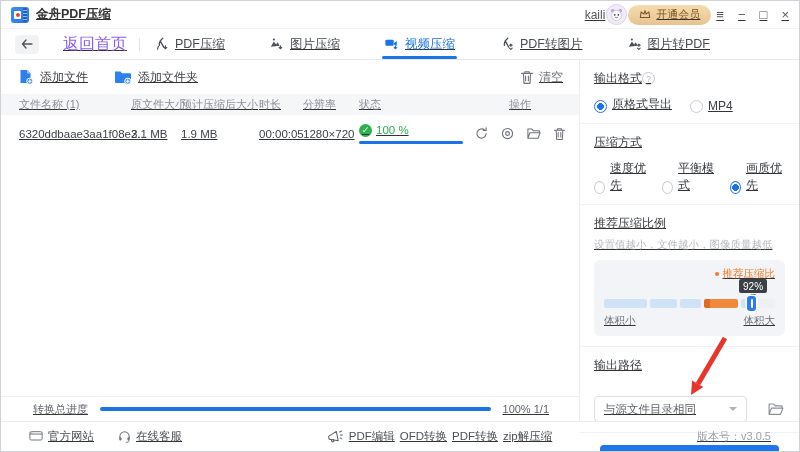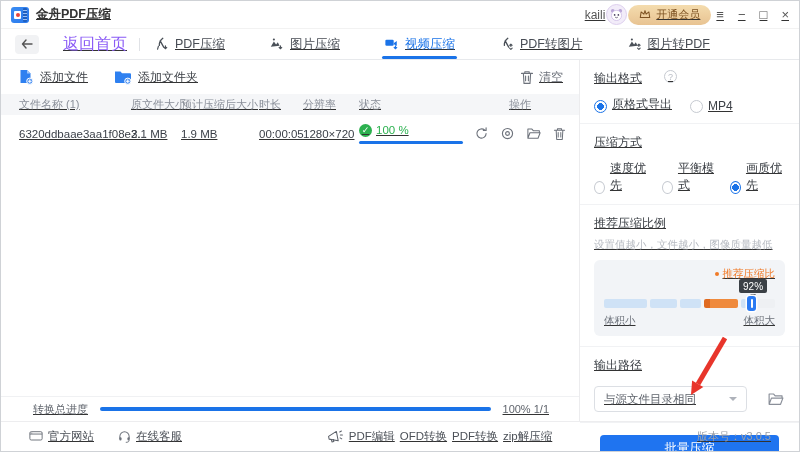--- a/index.html
+++ b/index.html
@@ -51,21 +51,21 @@
 
   .leftspace { flex:1 1 auto; }
   .pstrip { height:25px; border-top:1px solid #f0f1f3; display:flex; align-items:center; padding:0 30px 0 32px; gap:12px; flex:0 0 auto; }
   .plabel { font-size:11px; color:#60656d; white-space:nowrap; }
   .pbar { flex:1; height:4px; border-radius:3px; background:#1a73e8; }
   .pval { font-size:11px; color:#60656d; white-space:nowrap; }
 
   
   .panel { flex:1; border-left:1px solid #ececee; display:flex; flex-direction:column; min-height:0; }
   .sect { padding:10px 14px; border-bottom:1px solid #f1f2f4; }
-  .sect-title { font-size:12px; color:#3c4046; display:flex; gap:22px; }
+  .sect-title { font-size:12px; color:#3c4046; display:flex; align-items:center; gap:0; }
   .help { width:13px; height:13px; border:1px solid #c6cad1; border-radius:50%; color:#b9bdc5; font-size:9px; line-height:12px; text-align:center; cursor:pointer; }
   .radios { display:flex; gap:18px; margin-top:9px; }
   .radio { display:flex; align-items:flex-end; gap:5px; font-size:12px; color:#3c4046; cursor:pointer; }
   .rdot { width:13px; height:13px; border-radius:50%; border:1px solid #c6cad1; background:#fff; }
   .radio.on .rdot { border:1px solid #1a73e8; background:radial-gradient(circle,#1a73e8 0 3.5px,#fff 3.6px); }
   .hint { font-size:10.5px; color:#b6bac1; margin-top:6px; }
 
   .ratio-box { margin-top:8px; background:#f2f4f7; border-radius:6px; padding:7px 10px 8px; }
   .legend { display:flex; justify-content:flex-end; align-items:center; gap:4px; font-size:10.5px; color:#f07a28; }
   .ldot { width:4px; height:4px; border-radius:50%; background:#f07a28; }
@@ -74,21 +74,21 @@
   .seg { border-radius:2px; height:9px; }
   .s1{width:25%;background:#cfe2f6}.s2{width:16%;background:#cfe2f6}.s3{width:12%;background:#cfe2f6}
   .s4{width:20%;background:linear-gradient(90deg,#e06a20 0 18%,#ef8a3d 18%)}
   .s5{width:6%;background:#cfe2f6}.s6{flex:1;background:#eef0f3}
   .handle { position:absolute; top:-3px; left:calc(86% - 4px); width:9px; height:15px; border-radius:3px; background:#2b7bf3; box-shadow:0 0 0 1.5px #fff; cursor:pointer; }
   .handle::after { content:""; position:absolute; left:3.5px; top:3px; bottom:3px; width:2px; background:#fff; border-radius:1px; }
   .tip { position:absolute; top:-20px; left:calc(86% - 12px); background:#3b4046; color:#fff; font-size:10px; padding:1.5px 4px; border-radius:2px; }
   .tip::after { content:""; position:absolute; left:50%; bottom:-3.5px; margin-left:-3.5px; border:3.5px solid transparent; border-top-color:#3b4046; border-bottom:none; }
   .slabels { display:flex; justify-content:space-between; font-size:10.5px; color:#6d727b; margin-top:6px; }
 
-  .pathrow { display:flex; align-items:center; gap:20px; margin-top:12px; }
+  .pathrow { display:flex; align-items:center; gap:20px; margin-top:22px; }
   .select { flex:1; height:26px; border:1px solid #dcdfe4; border-radius:4px; display:flex; align-items:center; padding:0 9px; font-size:11.5px; color:#60656d; cursor:pointer; background:#fff; }
   .caret { margin-left:auto; width:0; height:0; border:4px solid transparent; border-top-color:#aeb2ba; transform:translateY(2px); }
   .pickbtn { cursor:pointer; display:flex; }
 
   .pspacer { flex:1 1 auto; }
   .btnsect { border-top:1px solid #f1f2f4; padding:12px 20px 8px; }
   .bigbtn { width:100%; height:27px; background:#1f74f0; color:#fff; font-size:12.5px; border:none; border-radius:4px; cursor:pointer; font-family:inherit; }
 
   
   .footer { height:30px; border-top:1px solid #ededef; display:flex; align-items:center; padding:0 28px; flex:0 0 auto; }

